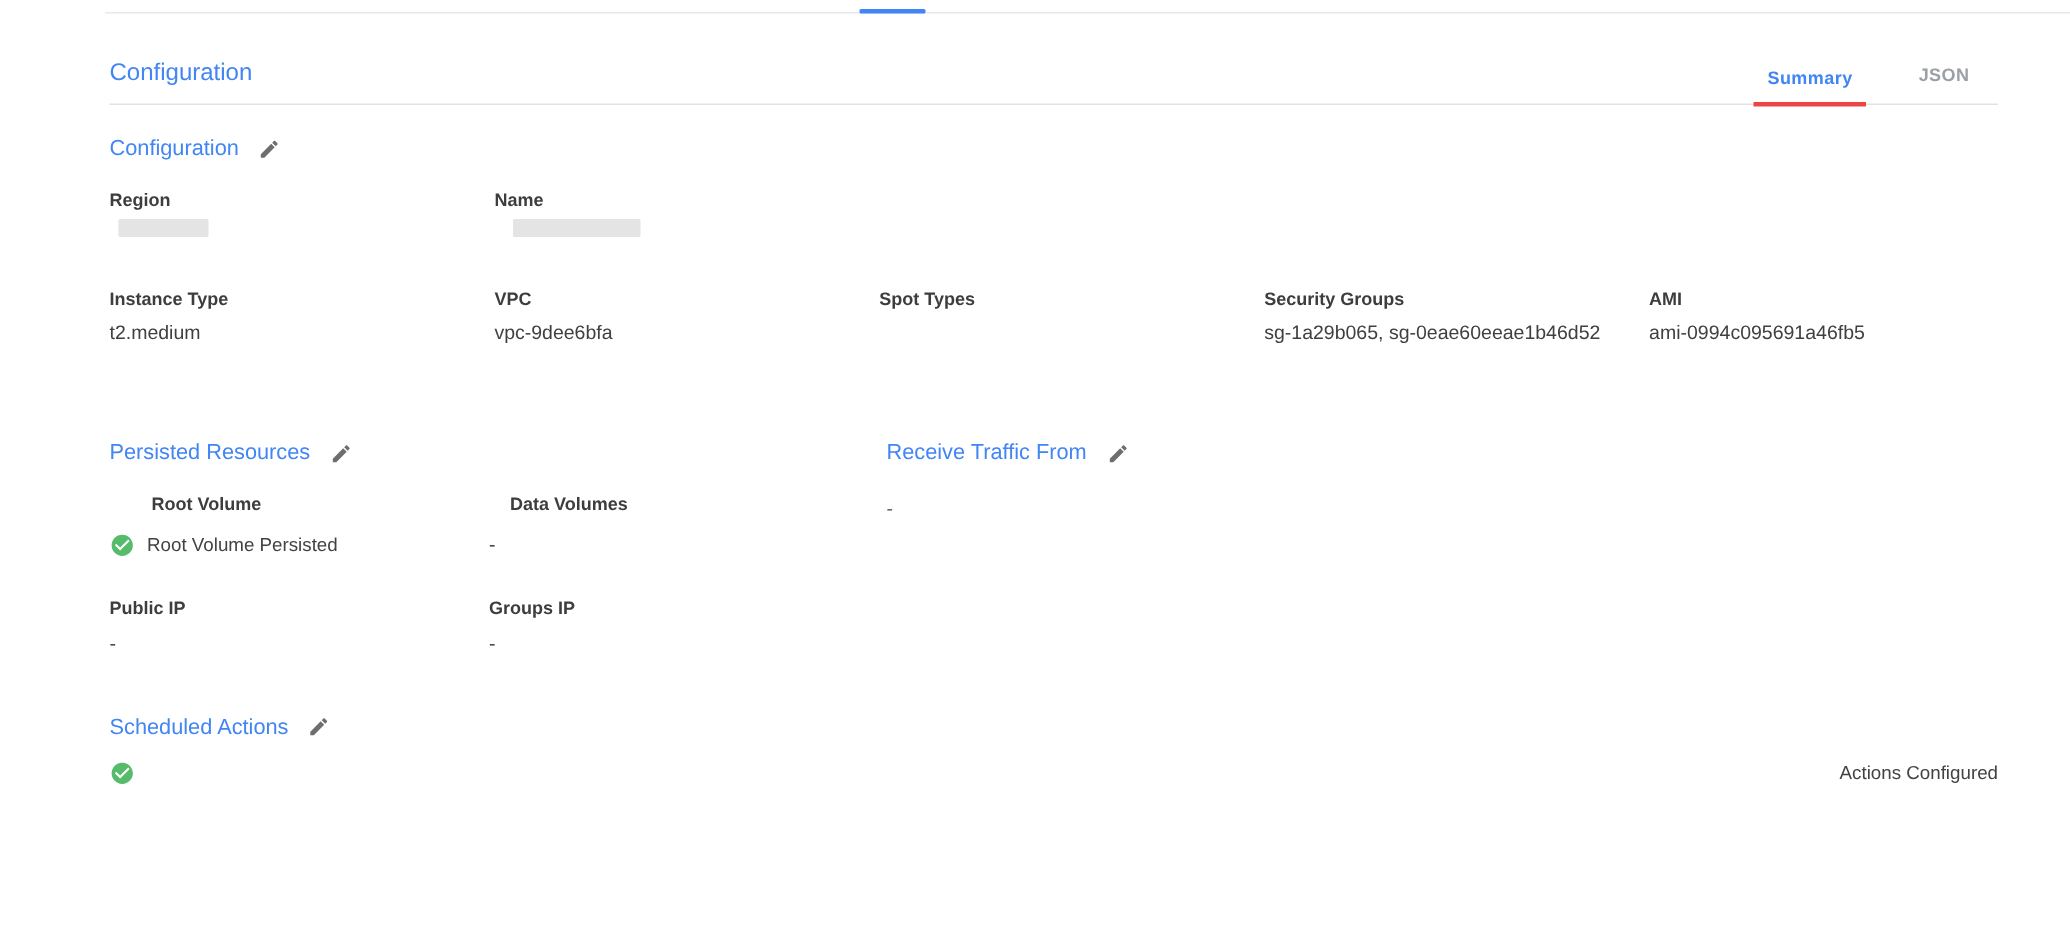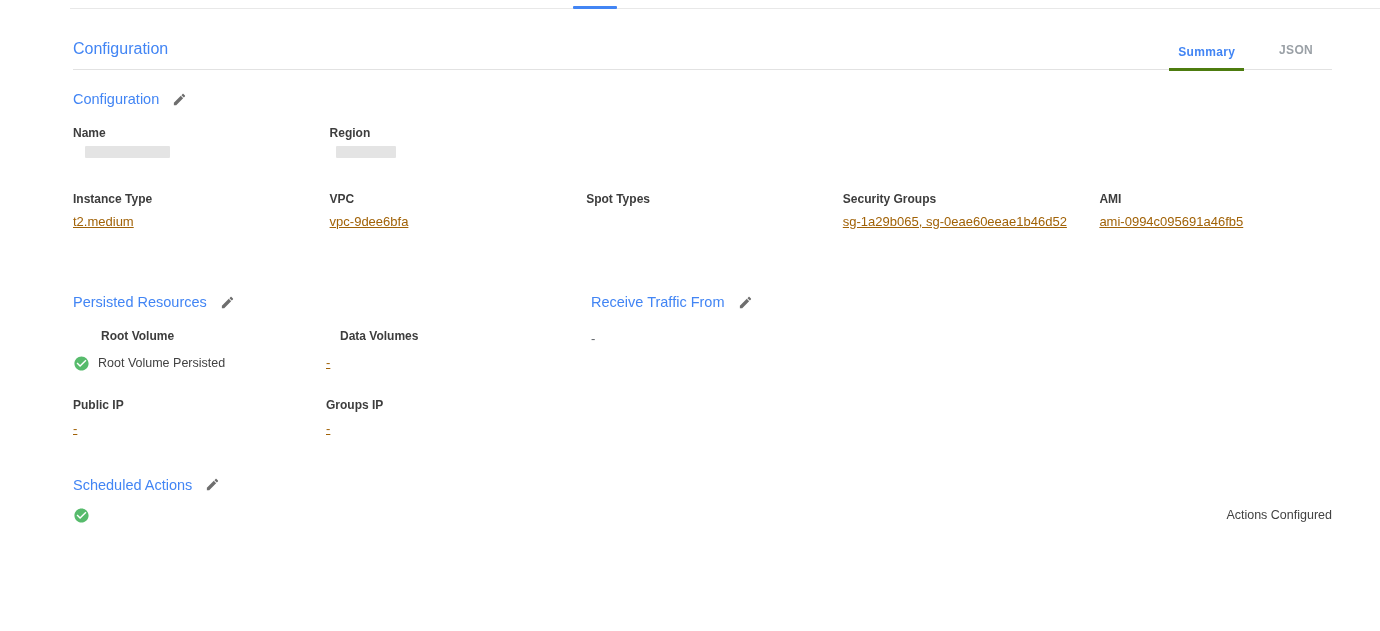--- a/index.html
+++ b/index.html
@@ -10,33 +10,33 @@
   .top-rule { position: absolute; top: 8px; left: 70px; right: 0; height: 1px; background: #e8e8e8; }
   .top-indicator { position: absolute; top: 6px; left: 573px; width: 44px; height: 3px; background: #4285f4; border-radius: 1px; }
 
   .page { position: absolute; top: 0; left: 73px; right: 48px; }
 
   
   .header { height: 70px; display: flex; justify-content: space-between; align-items: flex-end; border-bottom: 1px solid #e2e2e2; }
   .page-title { color: #4285f4; font-size: 16px; font-weight: 400; padding-bottom: 11px; }
   .tabs { display: flex; align-items: flex-end; padding-right: 10px; }
   .tab { font-size: 12px; font-weight: 700; letter-spacing: 0.3px; color: #9aa0a6; padding: 0 9px 12px 9px; margin-left: 26px; cursor: pointer; }
-  .tab.active { color: #4285f4; border-bottom: 3px solid #4d7c0f; padding-bottom: 9px; margin-bottom: -2px; }
+  .tab.active { color: #4285f4; border-bottom: 3px solid #ef4444; padding-bottom: 9px; margin-bottom: -2px; }
 
   
   .section-h { display: inline-flex; align-items: center; gap: 13px; }
   .section-h .h-text { color: #4285f4; font-size: 14.5px; font-weight: 400; }
   .pencil { display: inline-flex; cursor: pointer; }
 
   
   .grid5 { display: grid; grid-template-columns: repeat(5, 1fr); column-gap: 24px; }
   .grid2 { display: grid; grid-template-columns: repeat(2, 1fr); column-gap: 24px; }
 
   .f-label { font-size: 12px; font-weight: 700; color: #3d3d3d; }
-  .f-value { font-size: 13px; color: #a16207; margin-top: 7px; line-height: 1.4; text-decoration: underline; }
+  .f-value { font-size: 13px; color: #404040; margin-top: 7px; line-height: 1.4; }
 
   .redact { height: 12px; background: #e4e4e4; margin-top: 6px; border-radius: 1px; }
   .redact.name { width: 85px; margin-left: 12px; }
   .redact.region { width: 60px; margin-left: 6px; }
 
   .status-row { display: flex; align-items: center; gap: 8px; }
   .status-row .s-text { font-size: 12.5px; color: #424242; }
 
   
   .sec-config-h { margin-top: 21px; }
@@ -76,26 +76,26 @@
     <span class="h-text">Configuration</span>
     <span class="pencil">
       <svg viewBox="0 0 24 24" width="15" height="15">
           <path fill="#6e6e6e" d="M3 17.25V21h3.75L17.81 9.94l-3.75-3.75L3 17.25zM20.71 7.04c.39-.39.39-1.02 0-1.41l-2.34-2.34c-.39-.39-1.02-.39-1.41 0l-1.83 1.83 3.75 3.75 1.83-1.83z"></path>
         </svg>
     </span>
   </div>
 
   <div class="grid5 row-1">
     <div>
+      <div class="f-label">Region</div>
+      <div class="redact region"></div>
+    </div>
+    <div>
       <div class="f-label">Name</div>
       <div class="redact name"></div>
-    </div>
-    <div>
-      <div class="f-label">Region</div>
-      <div class="redact region"></div>
     </div>
   </div>
 
   <div class="grid5 row-2">
     <div>
       <div class="f-label">Instance Type</div>
       <div class="f-value">t2.medium</div>
     </div>
     <div>
       <div class="f-label">VPC</div>

